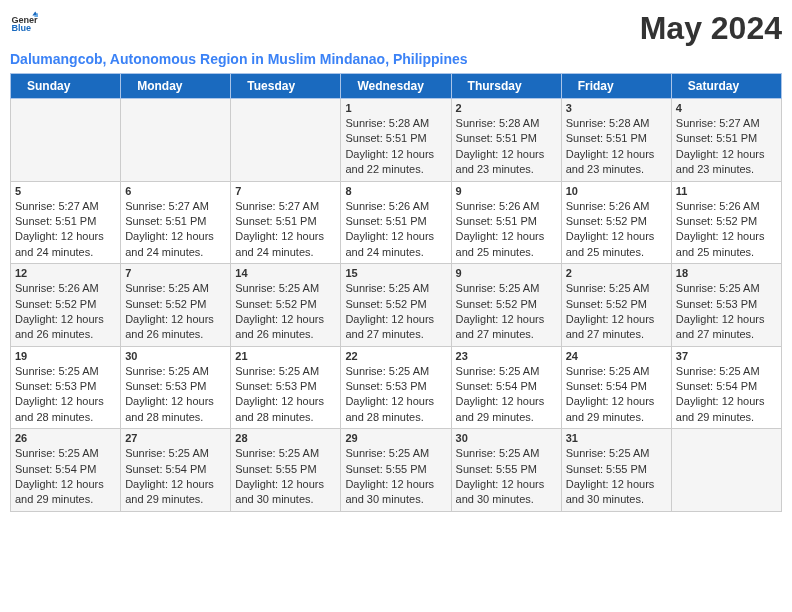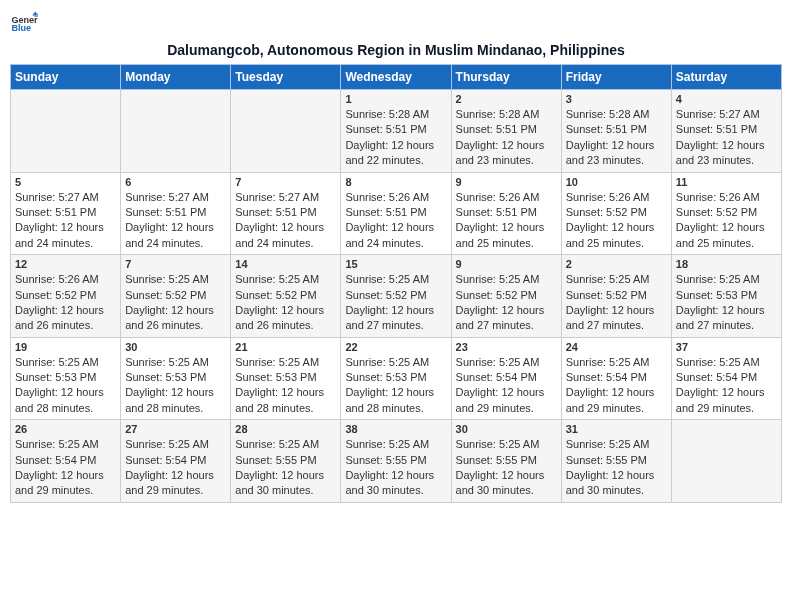--- a/index.html
+++ b/index.html
@@ -25,37 +25,37 @@
       width: 28px;
       height: 28px;
     }
     .month-title {
       font-size: 32px;
       font-weight: bold;
       color: #333;
       text-align: right;
     }
     .location-title {
-      text-align: center;
+      text-align: left;
       font-size: 14px;
       font-weight: bold;
-      color: #0f172a;
+      color: #3b82f6;
       margin-bottom: 6px;
     }
     table {
       width: 100%;
       border-collapse: collapse;
       table-layout: fixed;
     }
     thead tr th {
       background-color: #1a6abf;
       color: #fff;
       font-size: 12px;
       font-weight: bold;
-      padding: 5px 4px;
+      padding: 5px 16px;
       text-align: left;
       border: 1px solid #aac4e8;
     }
     tbody tr td {
       border: 1px solid #ccc;
       vertical-align: top;
       padding: 3px 4px;
       font-size: 10px;
       color: #333;
       height: 80px;
@@ -82,20 +82,21 @@
 
 <div class="header">
   <div class="logo">
     <svg class="logo-icon" viewBox="0 0 40 40">
       <text x="2" y="18" font-size="13" font-weight="bold" fill="#333">General</text>
       <text x="2" y="30" font-size="13" font-weight="bold" fill="#1a6abf">Blue</text>
       <polygon points="32,8 40,8 36,2" fill="#1a6abf"></polygon>
       <polygon points="34,10 40,10 40,4" fill="#6aace8"></polygon>
     </svg>
   </div>
+  <div class="month-title">May 2024</div>
 </div>
 
 <div class="location-title">Dalumangcob, Autonomous Region in Muslim Mindanao, Philippines</div>
 
 <table>
   <thead>
     <tr id="days-header">
     <th>Sunday</th>
         <th>Monday</th>
         <th>Tuesday</th>
@@ -308,21 +309,21 @@
 and 29 minutes.</div>
         </td>
         <td>
           <div class="day-number">28</div>
           <div class="day-info" style="white-space: pre-line;">Sunrise: 5:25 AM
 Sunset: 5:55 PM
 Daylight: 12 hours
 and 30 minutes.</div>
         </td>
         <td>
-          <div class="day-number">38</div>
+          <div class="day-number">29</div>
           <div class="day-info" style="white-space: pre-line;">Sunrise: 5:25 AM
 Sunset: 5:55 PM
 Daylight: 12 hours
 and 30 minutes.</div>
         </td>
         <td>
           <div class="day-number">30</div>
           <div class="day-info" style="white-space: pre-line;">Sunrise: 5:25 AM
 Sunset: 5:55 PM
 Daylight: 12 hours

